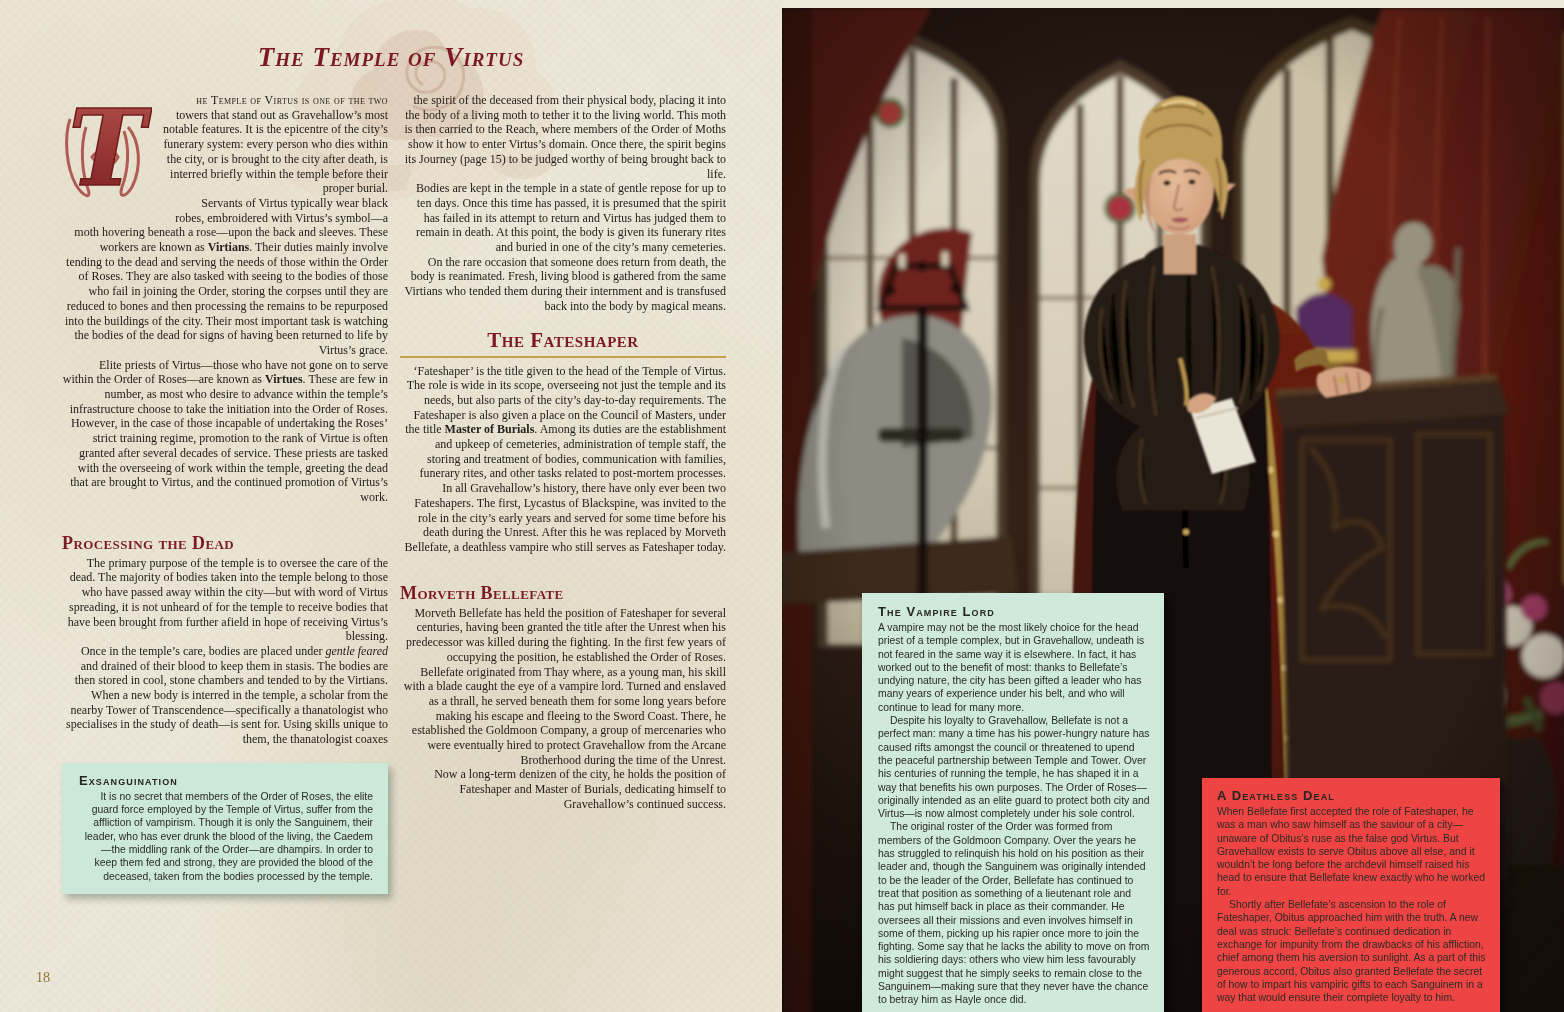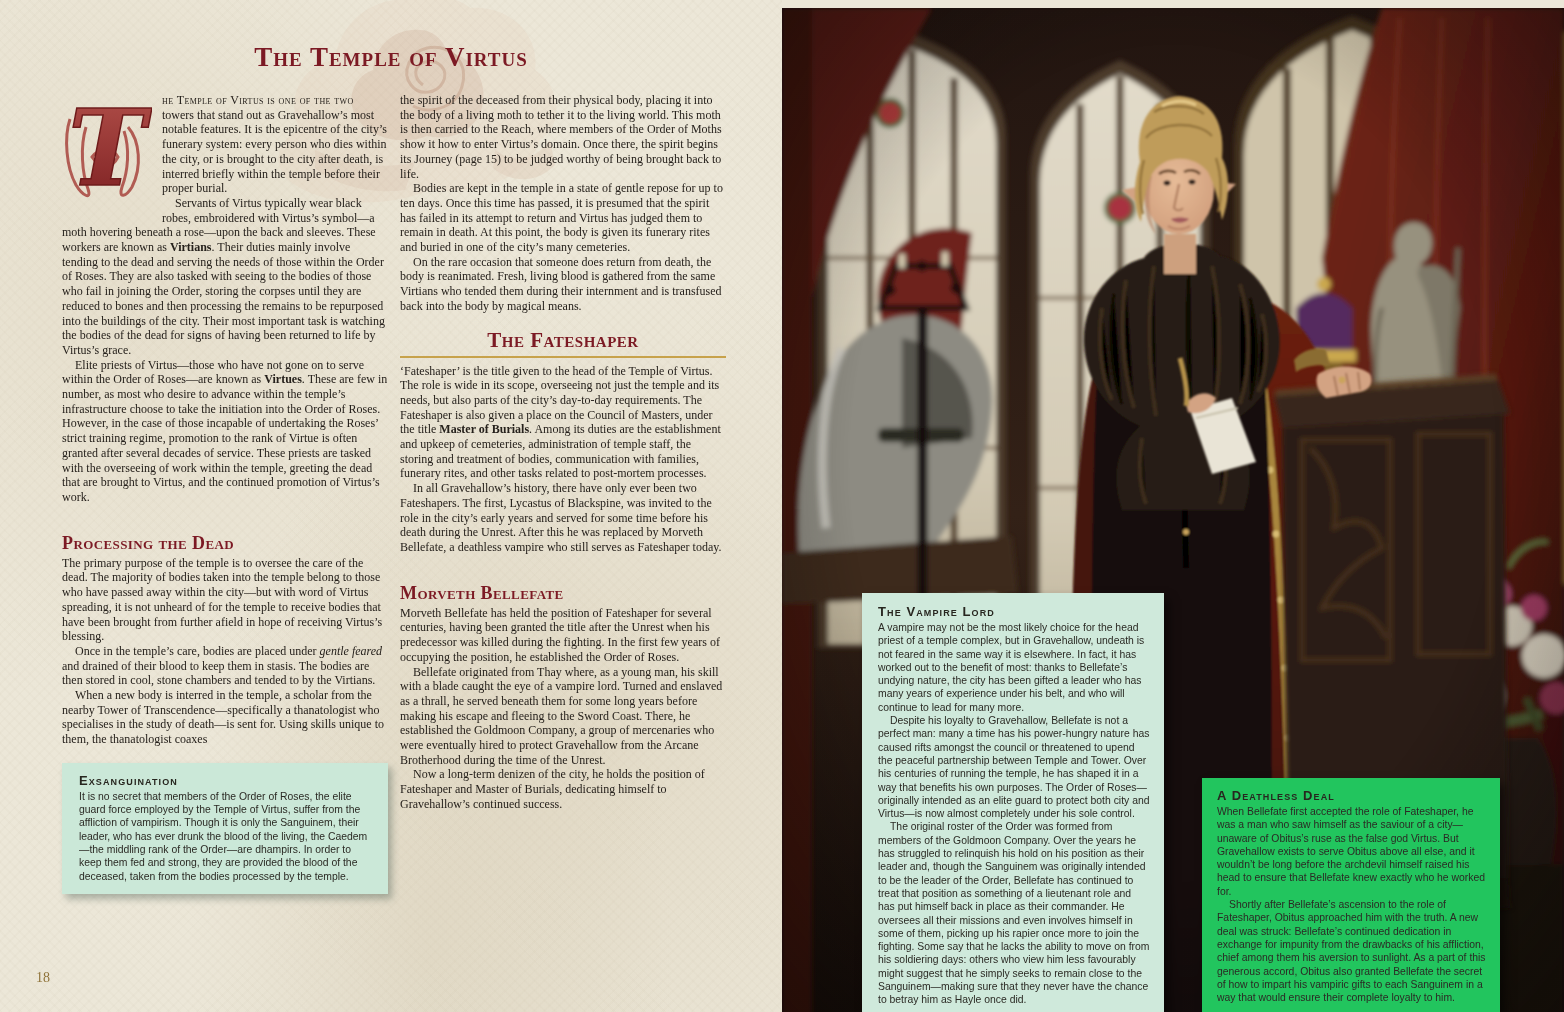--- a/index.html
+++ b/index.html
@@ -19,27 +19,28 @@
       repeating-linear-gradient(45deg, rgba(175,160,130,.045) 0 2px, transparent 2px 7px),
       repeating-linear-gradient(-45deg, rgba(175,160,130,.045) 0 2px, transparent 2px 7px);
     overflow:hidden;
   }
   .rose-watermark { position:absolute; left:255px; top:-10px; width:330px; height:235px; opacity:.5; }
 
   .page-title {
     position:relative; text-align:center; margin-top:42px;
     font-variant:small-caps; font-weight:bold; font-size:27px; letter-spacing:1px;
     color:#7c1a24;
+    font-style:italic;
   }
 
   .columns { position:relative; display:flex; gap:12px; padding:20px 56px 0 62px; }
   .col { width:330px; }
 
   .body-text p {
-    font-size:12px; line-height:14.7px; color:#26211c; text-align:left;
+    font-size:12px; line-height:14.7px; color:#26211c; text-align:right;
   }
   .body-text p.indent { text-indent:13px; }
   .body-text b { font-weight:bold;margin-top:40px; }
   .body-text i { font-style:italic; }
 
   .dropcap-box { float:left; width:90px; height:112px; margin:4px 10px 2px 0; }
   .sc { font-variant:small-caps; letter-spacing:.4px; }
 
   h3.minor {
     font-variant:small-caps; font-weight:bold; font-size:18px; letter-spacing:.4px;
@@ -69,21 +70,21 @@
   .page-number {
     position:absolute; left:36px; bottom:26px; font-size:14px; color:#8f7339;
   }
 
   
   .page-right { position:absolute; left:782px; top:8px; width:782px; height:1012px; background:#1d130e; }
   .page-right svg { display:block; }
 
   .overlay-box { position:absolute; box-shadow:5px 6px 9px rgba(0,0,0,.5); }
   .vl-box { left:80px; top:585px; width:302px; height:423px; background:#cfe9db; padding:11px 14px 10px 16px; overflow:hidden; }
-  .deal-box { left:420px; top:770px; width:298px; height:234px; background:#22c55e; padding:10px 13px 9px 15px; overflow:hidden; }
+  .deal-box { left:420px; top:770px; width:298px; height:234px; background:#ef4444; padding:10px 13px 9px 15px; overflow:hidden; }
 </style>
 </head>
 <body>
 
 <div class="spread">
 
   <div class="page-left">
 
     <svg class="rose-watermark" viewBox="0 0 330 235">
       <g fill="#dcb29c" opacity=".55">

